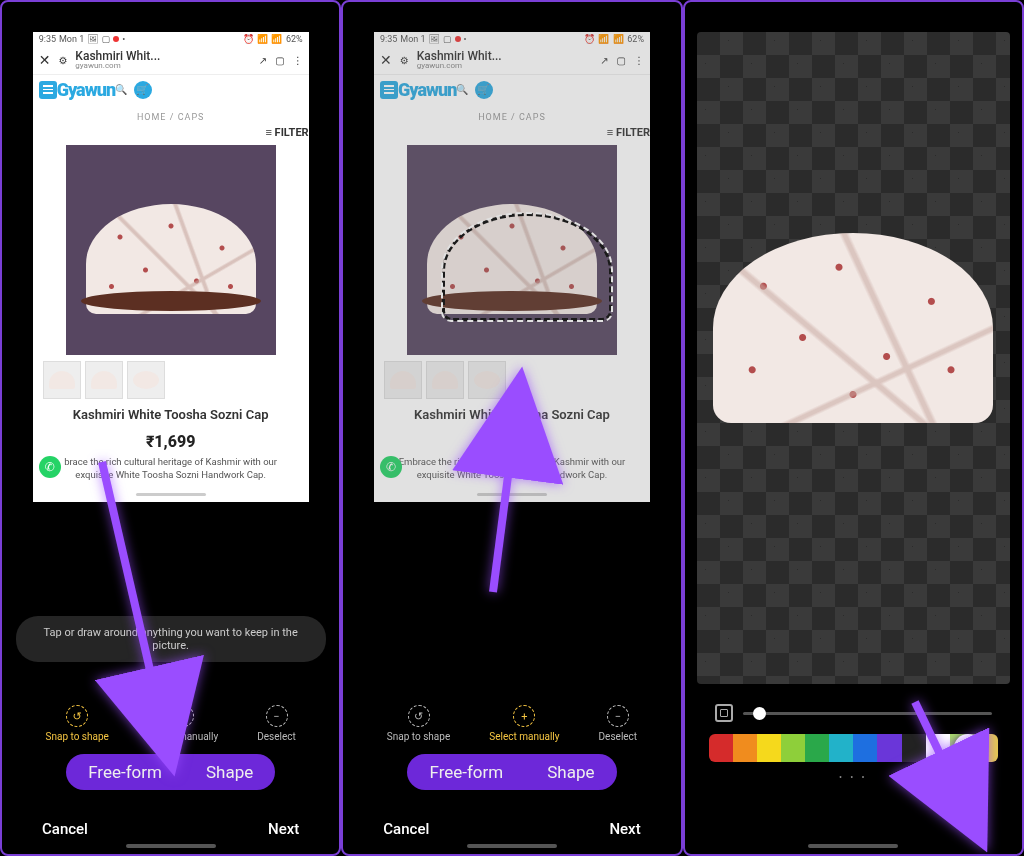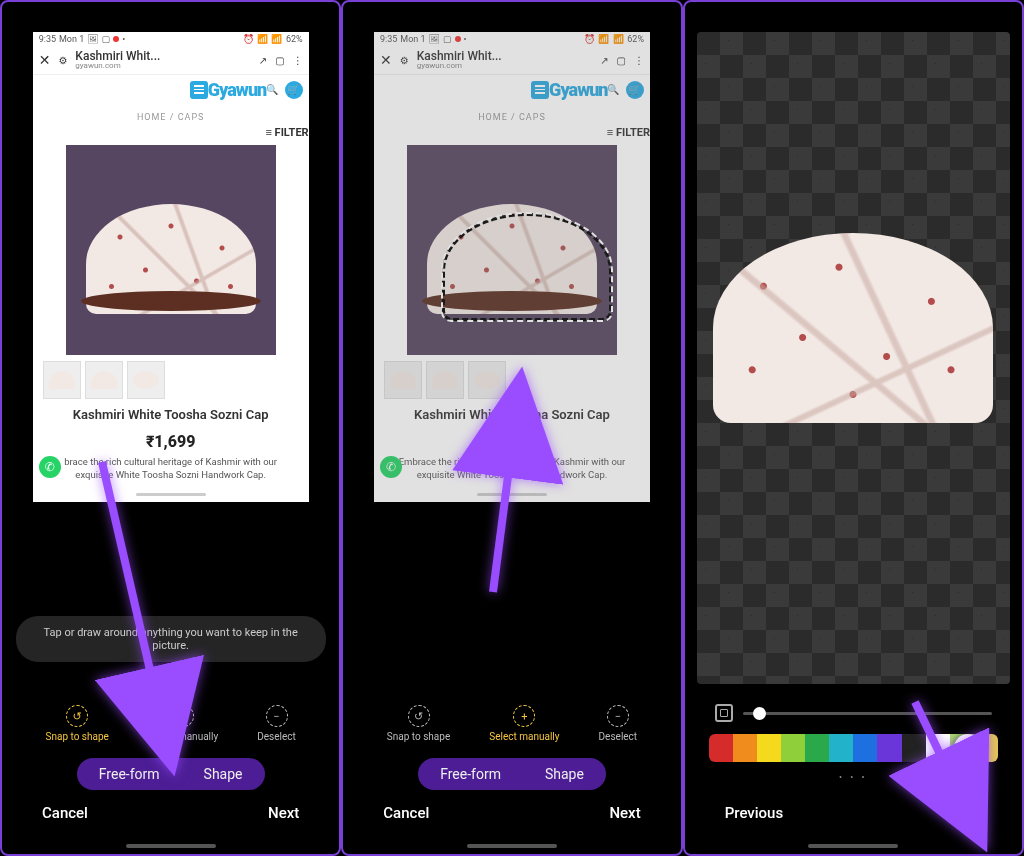--- a/index.html
+++ b/index.html
@@ -54,21 +54,21 @@
     align-items: center;
     padding: 4px 6px;
     gap: 8px;
     border-bottom: 1px solid #eee;
   }
   .browser-bar .x { font-size: 14px; font-weight: 300; }
   .url-box { flex:1; display:flex; flex-direction:column; line-height:1; }
   .url-title { font-size: 12px; font-weight: 500; color:#333; }
   .url-sub { font-size: 8px; color:#888; }
   .header-row {
-    display:flex; align-items:center; justify-content:flex-end;
+    display:flex; align-items:center; justify-content:flex-start;
     padding: 4px 6px;
   }
   .ham { width:18px;height:18px;background:#2ba9e1;border-radius:3px;display:flex;flex-direction:column;justify-content:center;align-items:center;gap:2px; }
   .ham span{display:block;width:10px;height:1.5px;background:#fff;}
   .logo { color:#2ba9e1; font-weight:900; font-size:18px; letter-spacing:-1px; }
   .cart { width:18px;height:18px;border-radius:50%;background:#2ba9e1;color:#fff;display:flex;align-items:center;justify-content:center;font-size:10px; }
   .breadcrumb { text-align:center; color:#999; font-size:9px; letter-spacing:1px; margin:8px 0 4px; }
   .filter-row { text-align:right; font-weight:700; font-size:11px; margin-bottom:6px; }
   .product-image {
     width: 210px; height: 210px; margin: 0 auto;
@@ -131,26 +131,26 @@
     display:flex; justify-content:space-around; padding: 0 24px;
   }
   .tool { display:flex; flex-direction:column; align-items:center; gap:4px; color:#bbb; font-size:10px; }
   .tool.active { color:#f5c542; }
   .tool-icon { width:22px;height:22px;border:1.5px dashed currentColor;border-radius:50%;display:flex;align-items:center;justify-content:center;font-size:11px; }
 
   .shape-row {
     position:absolute; bottom: 64px; width:100%;
     display:flex; justify-content:center; gap:0;
   }
-  .pill { background:#4c1d95; color:#eee; font-size:14px; padding:8px 22px; border-radius:20px; margin:0 2px; }
+  .pill { background:#6d28d9; color:#eee; font-size:17px; padding:8px 22px; border-radius:20px; margin:0 2px; }
   .pill:first-child { border-radius:20px 0 0 20px; margin-right:-2px; }
   .pill:last-child { border-radius:0 20px 20px 0;text-align:right; }
 
   .nav-row {
-    position:absolute; bottom:32px; width:100%;
+    position:absolute; bottom:16px; width:100%;
     display:flex; justify-content:space-between; padding:0 40px;
     color:#fff; font-size:15px; font-weight:500;
   }
 
   
   .checker {
     position:absolute; inset:30px 12px 170px 12px;
     background-color:#2b2b2b;
     background-image:
       linear-gradient(45deg,#3a3a3a 25%,transparent 25%,transparent 75%,#3a3a3a 75%),
@@ -459,24 +459,20 @@
     <div class="csw" style="background:#1e6fe0"></div>
     <div class="csw" style="background:#6a36d9"></div>
     <div class="csw" style="background:#222"></div>
     <div class="csw" style="background:#fff"></div>
     <div class="csw" style="background:#a8d96a"></div>
     <div class="csw" style="background:#e6c94d"></div>
   </div>
   <div class="eyedrop">✎</div>
   <div class="dots">• • •</div>
 
-  <div class="nav-row">
-    <span>Previous</span>
-    <span>Done</span>
-  </div>
   <div class="gesture-bar"></div>
 
   <div class="arrow" style="left:230px;top:700px;">
     <svg width="80" height="120">
         <defs>
           <marker id="ah3" markerWidth="14" markerHeight="14" refX="7" refY="7" orient="auto">
             <polygon points="0,0 14,7 0,14" fill="#9a4dff"></polygon>
           </marker>
         </defs>
     <line x1="0" y1="0" x2="48" y2="100" stroke="#9a4dff" stroke-width="8" marker-end="url(#ah3)"></line>

